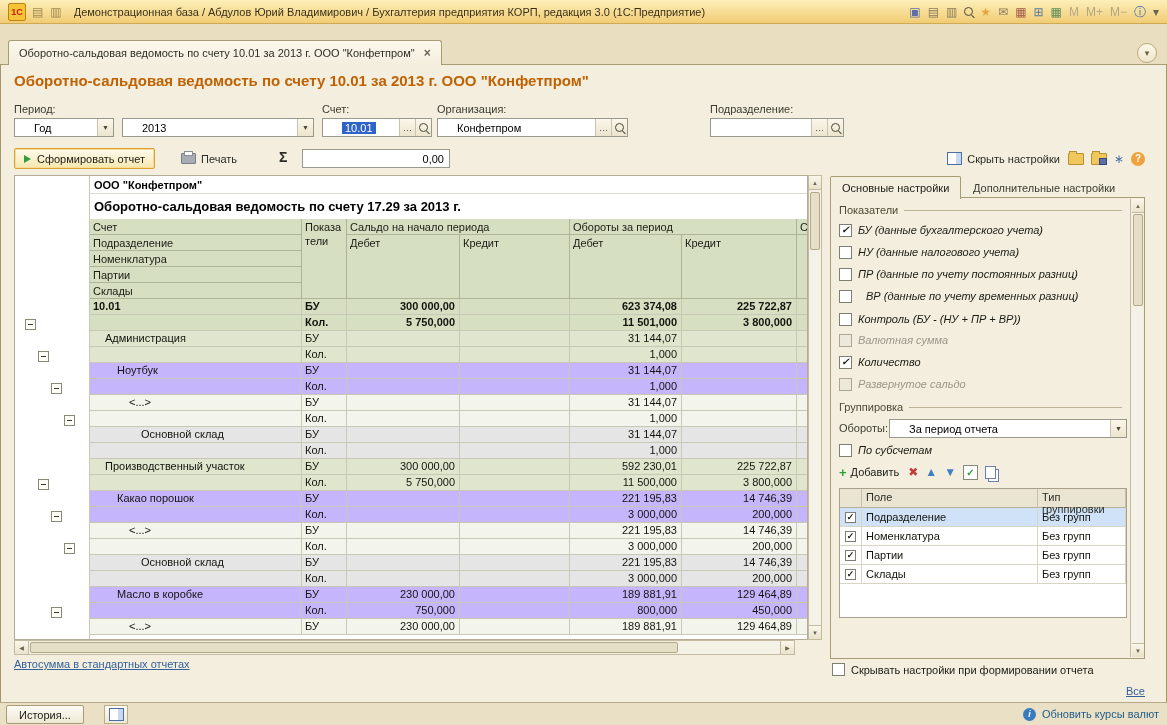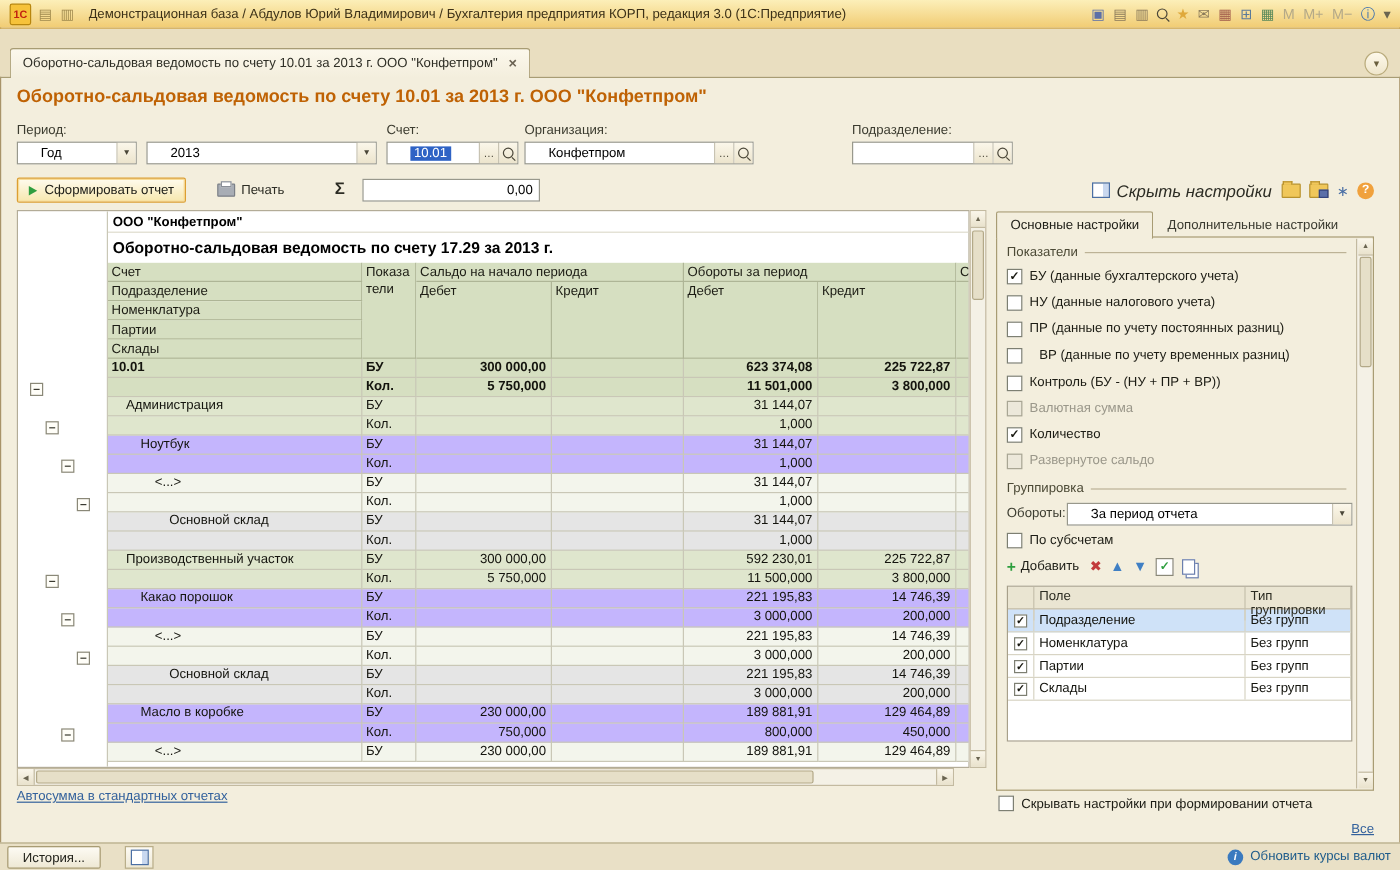--- a/index.html
+++ b/index.html
@@ -34,21 +34,21 @@
 
   
   .btn-main{position:absolute;left:14px;top:148px;display:flex;align-items:center;gap:6px;font-size:11px;color:#21211a;padding:0 9px;height:21px;box-sizing:border-box;background:linear-gradient(#fefbee,#f7e7ae);border:1px solid #dc9f33;border-radius:2px;box-shadow:inset 0 0 0 1px #f9dc96;cursor:pointer;}
   .play{width:0;height:0;border-left:7px solid #2f9e3f;border-top:4px solid transparent;border-bottom:4px solid transparent;}
   .btn-flat{position:absolute;display:flex;align-items:center;gap:5px;font-size:11px;height:21px;padding:0 6px;color:#2c2c24;cursor:pointer;}
   .printer{width:13px;height:9px;background:#a8adb5;border:1px solid #7a7f87;border-radius:1px;position:relative;}
   .printer::before{content:"";position:absolute;left:2px;top:-3px;width:7px;height:3px;background:#fff;border:1px solid #8a8f97;}
   .sigma{position:absolute;left:279px;top:149px;font-size:14px;font-weight:bold;color:#2c2c24;cursor:pointer;}
   .sum-input{position:absolute;left:302px;top:149px;width:148px;height:19px;background:#fff;border:1px solid #98988c;box-sizing:border-box;font-size:11px;display:flex;align-items:center;justify-content:flex-end;padding:0 5px;}
   .tools{position:absolute;top:148px;right:22px;height:21px;display:flex;align-items:center;gap:8px;}
-  .hide-btn{display:flex;align-items:center;gap:5px;font-size:14px;color:#2c2c24;cursor:pointer;font-style:italic;}
+  .hide-btn{display:flex;align-items:center;gap:5px;font-size:11px;color:#2c2c24;cursor:pointer;}
   .panel-icon{width:13px;height:11px;border:1px solid #4a6fa5;background:linear-gradient(90deg,#fff 0 8px,#c9d8ef 8px);}
   .folder{width:14px;height:10px;background:#f0c75a;border:1px solid #b8922e;border-radius:1px;position:relative;display:inline-block;cursor:pointer;}
   .folder::before{content:"";position:absolute;top:-3px;left:0;width:6px;height:2px;background:#f0c75a;border:1px solid #b8922e;border-bottom:none;}
   .folder.fs::after{content:"";position:absolute;right:-1px;bottom:-1px;width:6px;height:5px;background:#5b6fa8;border:1px solid #36457e;}
   .help-icon{width:14px;height:14px;border-radius:50%;background:#f0a13c;color:#fff;font-weight:bold;font-size:10px;display:flex;align-items:center;justify-content:center;cursor:pointer;}
 
   
   .report{position:absolute;left:14px;top:175px;width:794px;height:465px;background:#fff;border:1px solid #b3ac97;box-sizing:border-box;overflow:hidden;}
   .sheet{position:absolute;left:74px;top:0;width:720px;height:100%;border-left:1px solid #c9c7b6;box-sizing:content-box;}
   .rtitle1{position:absolute;left:0;top:2px;width:720px;height:16px;font-weight:bold;font-size:11px;line-height:15px;padding-left:4px;box-sizing:border-box;border-bottom:1px solid #dedbcc;}
@@ -74,21 +74,21 @@
   .link{font-size:11px;color:#33619c;text-decoration:underline;cursor:pointer;}
   .autosum{position:absolute;left:14px;top:658px;}
   .all-link{position:absolute;right:22px;top:685px;}
 
   
   .stab-active{position:absolute;left:830px;top:176px;height:22px;padding:0 11px;background:#f3eedd;border:1px solid #a89c74;border-bottom:none;border-radius:2px 2px 0 0;font-size:11px;color:#21211a;display:flex;align-items:center;z-index:4;cursor:pointer;}
   .stab{position:absolute;left:963px;top:178px;height:20px;padding:0 10px;font-size:11px;color:#3a3a30;display:flex;align-items:center;cursor:pointer;}
   .spanel{position:absolute;left:830px;top:197px;width:315px;height:462px;background:#f3eedd;border:1px solid #a89c74;box-sizing:border-box;z-index:3;}
   .sgroup{position:absolute;left:8px;right:22px;display:flex;align-items:center;gap:6px;font-size:11px;color:#4c4a36;}
   .sgroup .line{flex:1;height:1px;background:#bcb296;}
-  .scb{position:absolute;left:8px;display:flex;align-items:center;gap:6px;font-size:11px;height:16px;color:#1c1c14;}
+  .scb{position:absolute;left:8px;display:flex;align-items:center;gap:6px;font-size:11px;height:16px;color:#1c1c14;font-style:italic;}
   .scb.dis{color:#9a978a;}
   .cb{width:13px;height:13px;background:#fff;border:1px solid #7d7f72;box-sizing:border-box;display:flex;align-items:center;justify-content:center;font-size:10px;color:#17170f;cursor:pointer;flex:0 0 auto;}
   .cb.ck::after{content:"✓";font-weight:bold;margin-top:-1px;}
   .cb.disbox{background:#ece8da;border-color:#a9a694;}
   .cb.sm{width:11px;height:11px;font-size:9px;}
   .combo-lbl{position:absolute;left:8px;top:224px;font-size:11px;color:#3c3c30;}
   .scombo{position:absolute;left:58px;top:221px;width:238px;}
   .stoolbar{position:absolute;left:8px;top:266px;display:flex;align-items:center;gap:9px;height:16px;}
   .add-btn{display:flex;align-items:center;gap:4px;font-size:11px;color:#21211a;cursor:pointer;}
   .plus{color:#2e9e3e;font-weight:bold;font-size:13px;line-height:1;}

